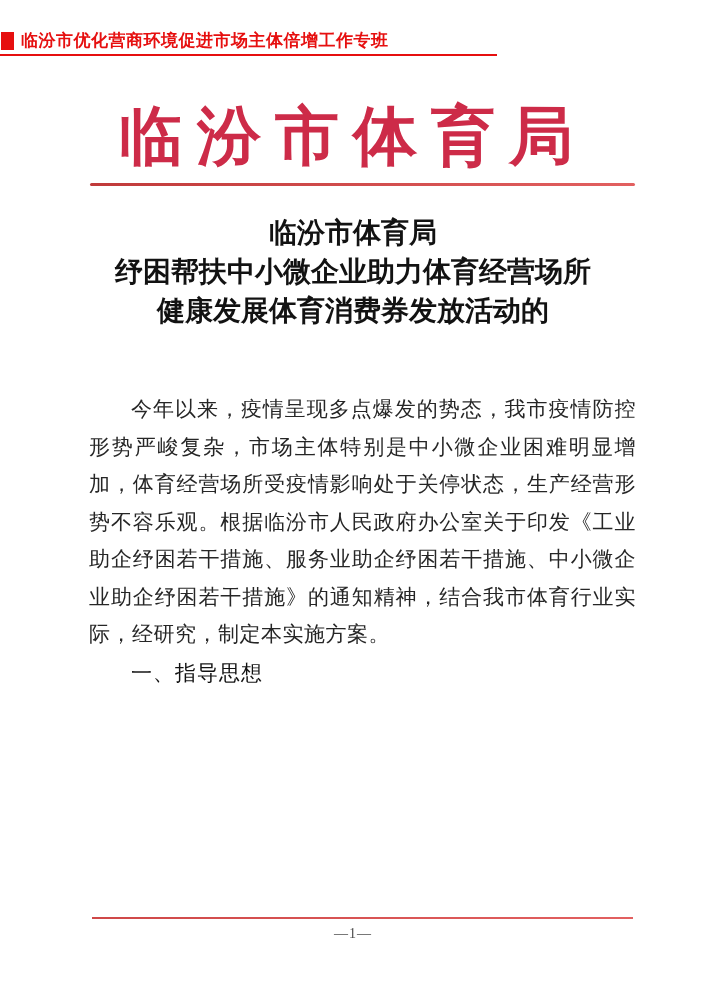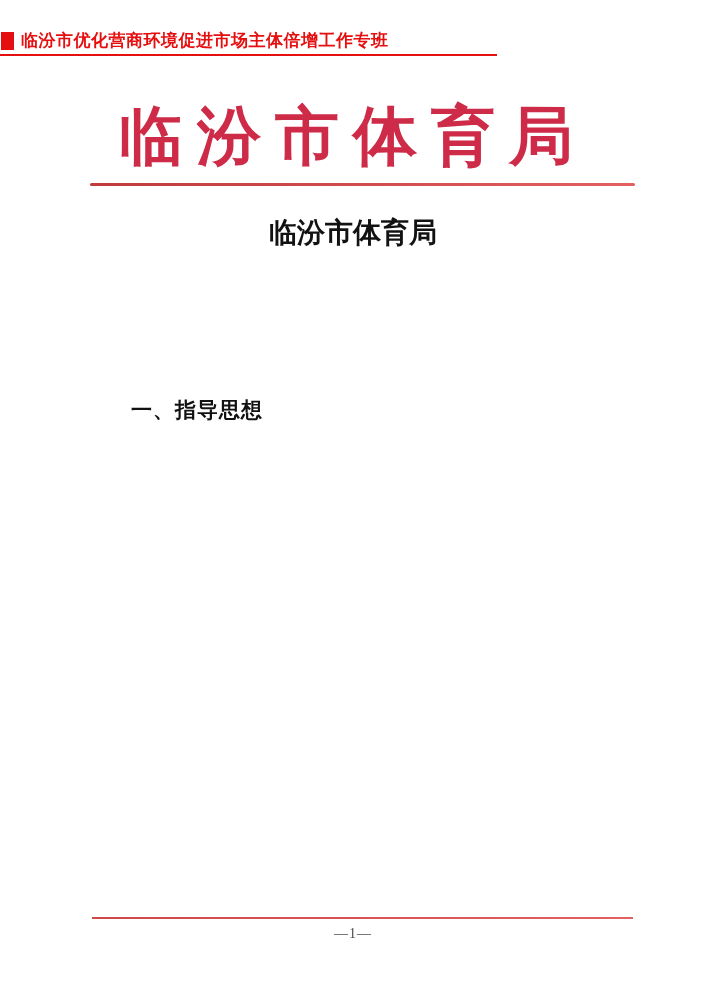--- a/index.html
+++ b/index.html
@@ -75,21 +75,21 @@
     margin: 0;
     font-size: 21px; line-height: 37.5px;
     text-align: justify;
     text-justify: inter-character;
     text-indent: 2em;
     letter-spacing: 0.5px;
   }
   .section-heading {
     margin: 0;
     font-family: "Liberation Sans", "DejaVu Sans", sans-serif;
-    font-weight: bold;
+    font-weight: normal;
     font-size: 21px; line-height: 37.5px;
     text-indent: 2em;
     color: #111;
     letter-spacing: 1px;
   }
 
   
   .footer-rule {
     position: absolute; left: 92px; top: 917px;
     width: 541px; height: 2px;
@@ -113,23 +113,26 @@
     <span class="header-bullet"></span>
     <span class="header-title">临汾市优化营商环境促进市场主体倍增工作专班</span>
     <div class="header-rule"></div>
   </header>
 
   <div class="masthead-title">临汾市体育局</div>
   <div class="masthead-rule"></div>
 
   <h1 class="doc-title">
     <span class="title-line">临汾市体育局</span>
+    <span class="title-line">纾困帮扶中小微企业助力体育经营场所</span>
+    <span class="title-line">健康发展体育消费券发放活动的</span>
   </h1>
 
   <main class="body-block">
+    <p class="body-para">今年以来，疫情呈现多点爆发的势态，我市疫情防控形势严峻复杂，市场主体特别是中小微企业困难明显增加，体育经营场所受疫情影响处于关停状态，生产经营形势不容乐观。根据临汾市人民政府办公室关于印发《工业助企纾困若干措施、服务业助企纾困若干措施、中小微企业助企纾困若干措施》的通知精神，结合我市体育行业实际，经研究，制定本实施方案。</p>
     <h2 class="section-heading">一、指导思想</h2>
   </main>
 
   <footer>
     <div class="footer-rule"></div>
     <div class="page-number">—1—</div>
   </footer>
 
 </div>
 

